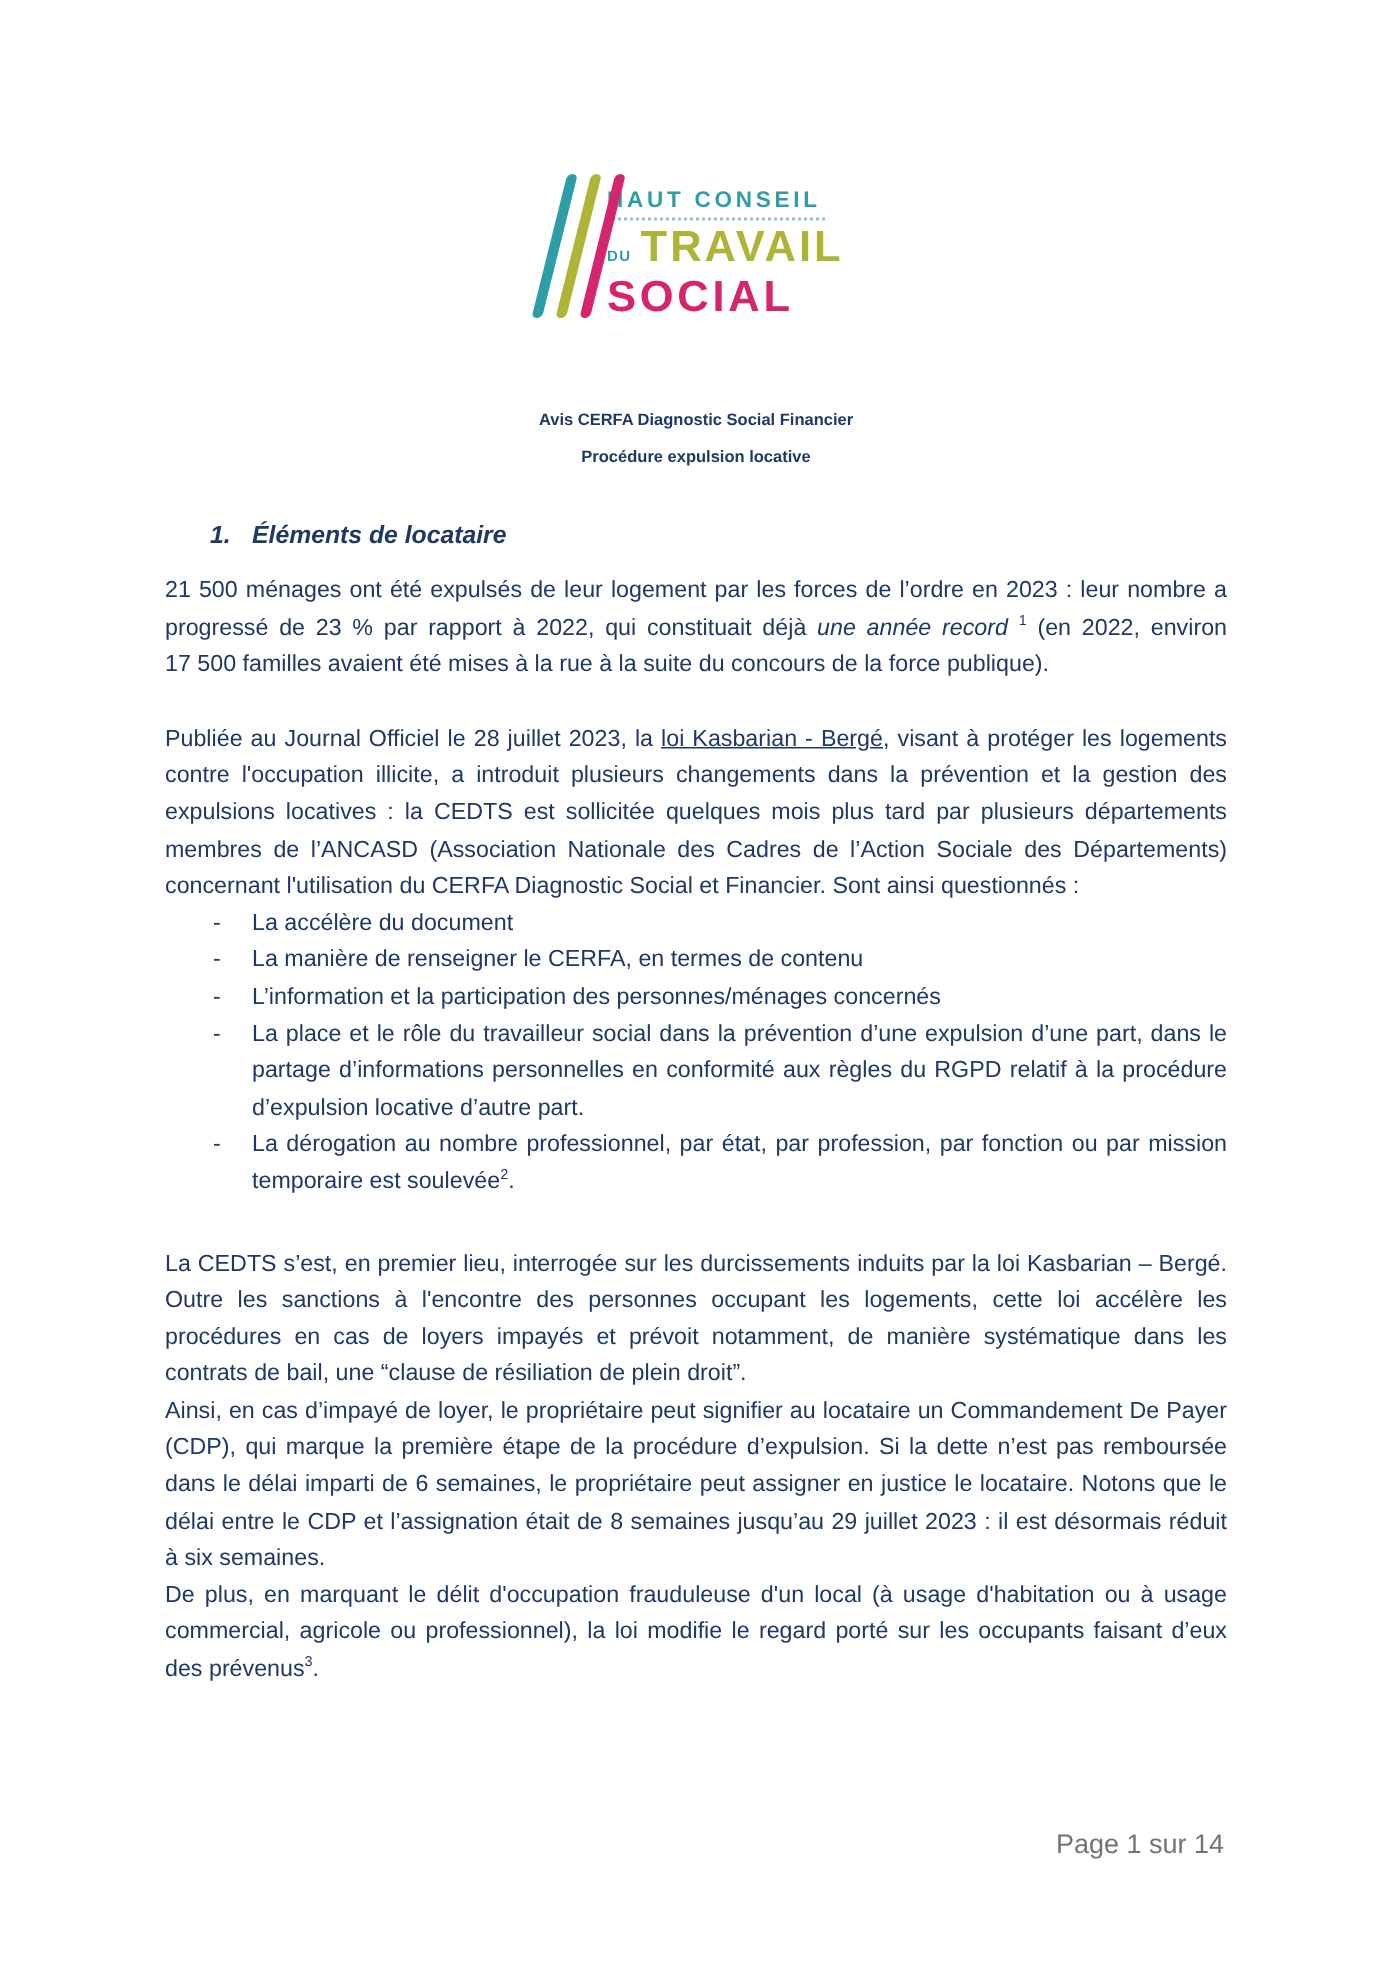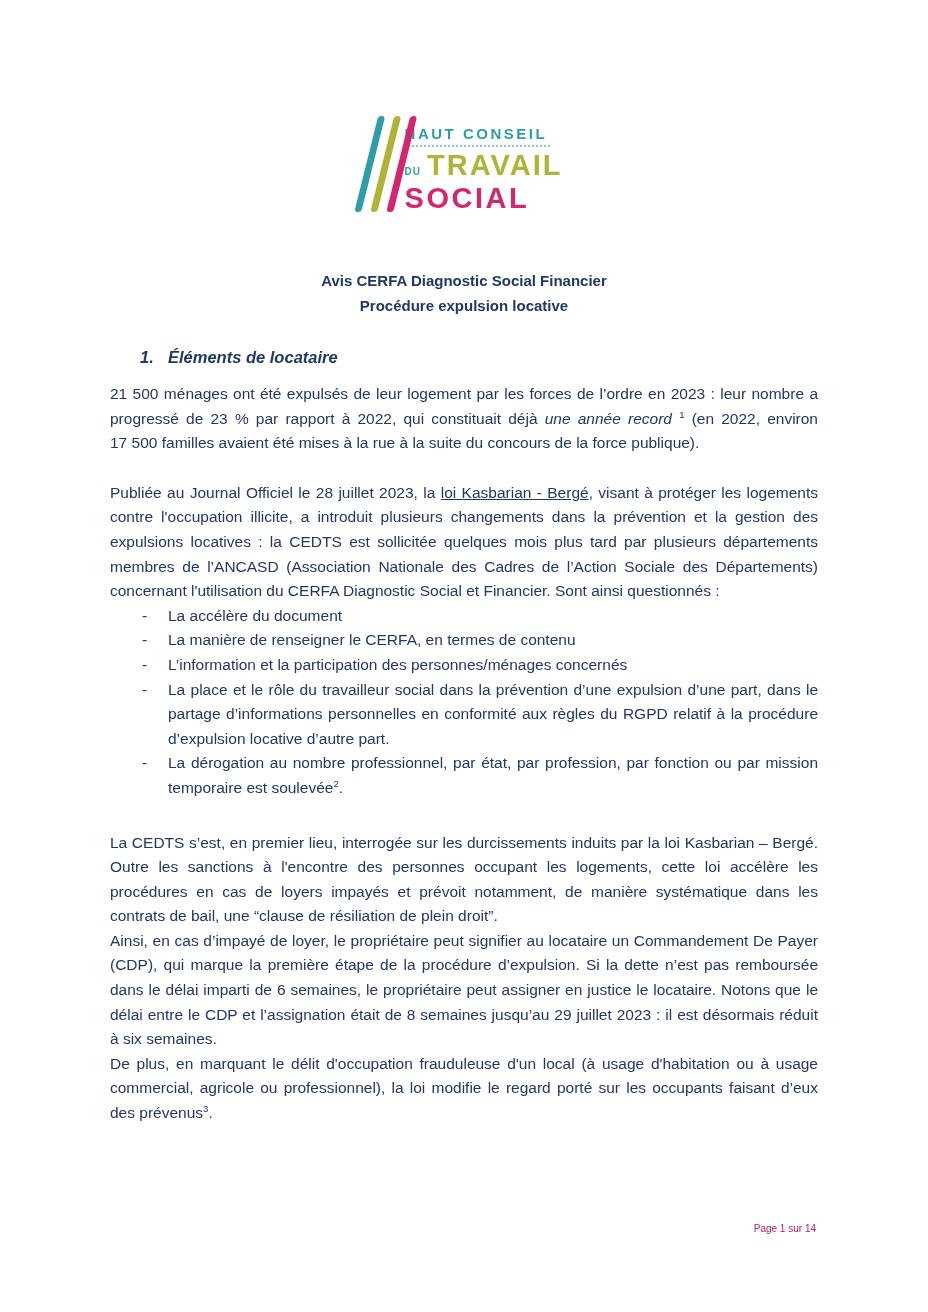--- a/index.html
+++ b/index.html
@@ -29,38 +29,38 @@
   .du { font-size: 10px; font-weight: 700; letter-spacing: 1px; color: #2E9EA6; padding-bottom: 3px; }
   .travail { font-size: 29px; font-weight: 700; letter-spacing: 2px; color: #AFB437; line-height: 1; }
   .lt3 { font-size: 29px; font-weight: 700; letter-spacing: 2.5px; color: #D5256E; line-height: 1; margin-top: 4px; }
 
   
   .content {
     position: absolute; left: 110px; right: 110px; top: 215px;
     color: #1F3864;
     font-size: 15.5px; line-height: 24.6px;
   }
-  .title { margin: 53px 0 0 0; text-align: center; font-size: 15px; font-weight: 700; line-height: 25px; }
+  .title { margin: 53px 0 0 0; text-align: center; font-size: 11px; font-weight: 700; line-height: 25px; }
   .section { display: flex; margin: 27px 0 0 0; padding-left: 30px; font-size: 16.5px; font-weight: 700; font-style: italic; line-height: 25px; }
   .section .num { width: 28px; flex: none; }
   .para { margin: 0; text-align: justify; }
   .p-first { margin-top: 12px; margin-bottom: 25px; }
   .bullets { list-style: none; margin: 0 0 30px 0; padding: 0; }
   .bullet { display: flex; padding-left: 32px; }
   .bullet .dash { width: 26px; flex: none; }
   .bullet .btext { flex: 1; text-align: justify; }
   .gap-top { margin-top: 25px; }
   sup { vertical-align: super; font-size: 62%; line-height: 0; }
   .u { text-decoration: underline; }
   .i { font-style: italic; }
 
   
   .footer {
     position: absolute; top: 1221px; right: 112px;
-    color: #be185d; font-size: 10px; line-height: 16px;
+    color: #737373; font-size: 18px; line-height: 16px;
   }
 </style>
 </head>
 <body>
 
 <div class="page">
 
   <header class="logo">
     <div class="bars">
       <span class="bar bar-teal"></span>

